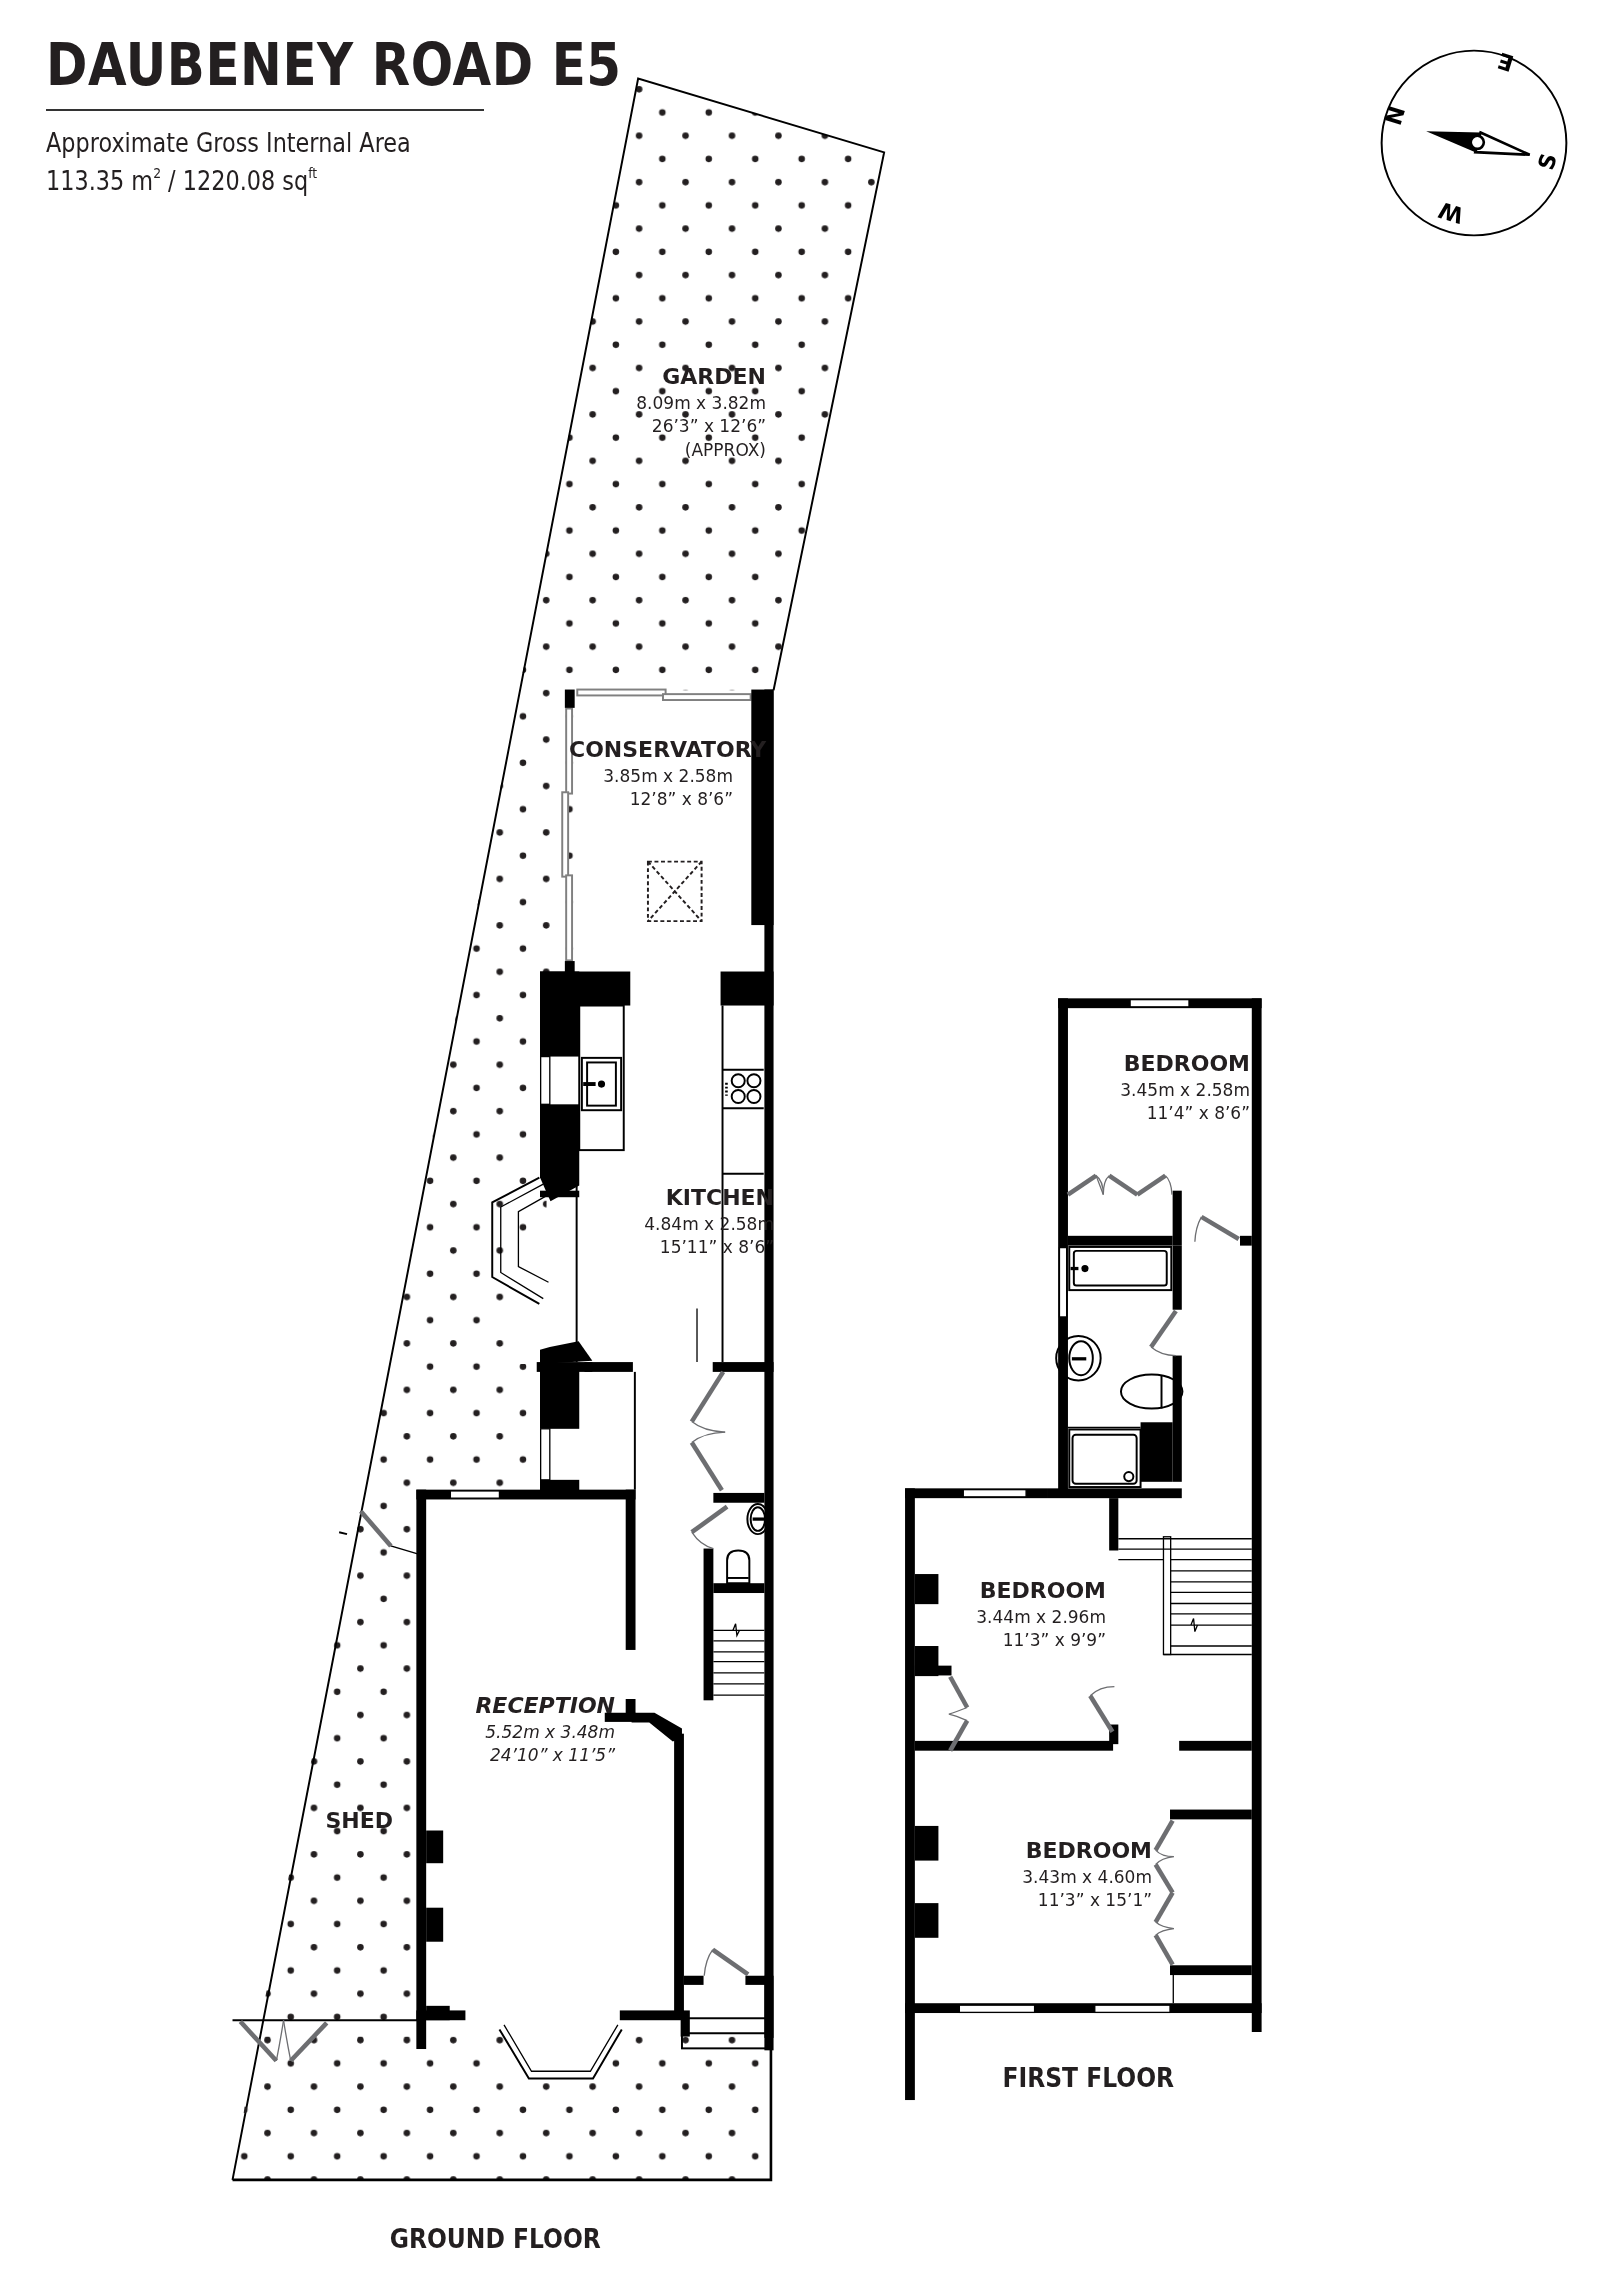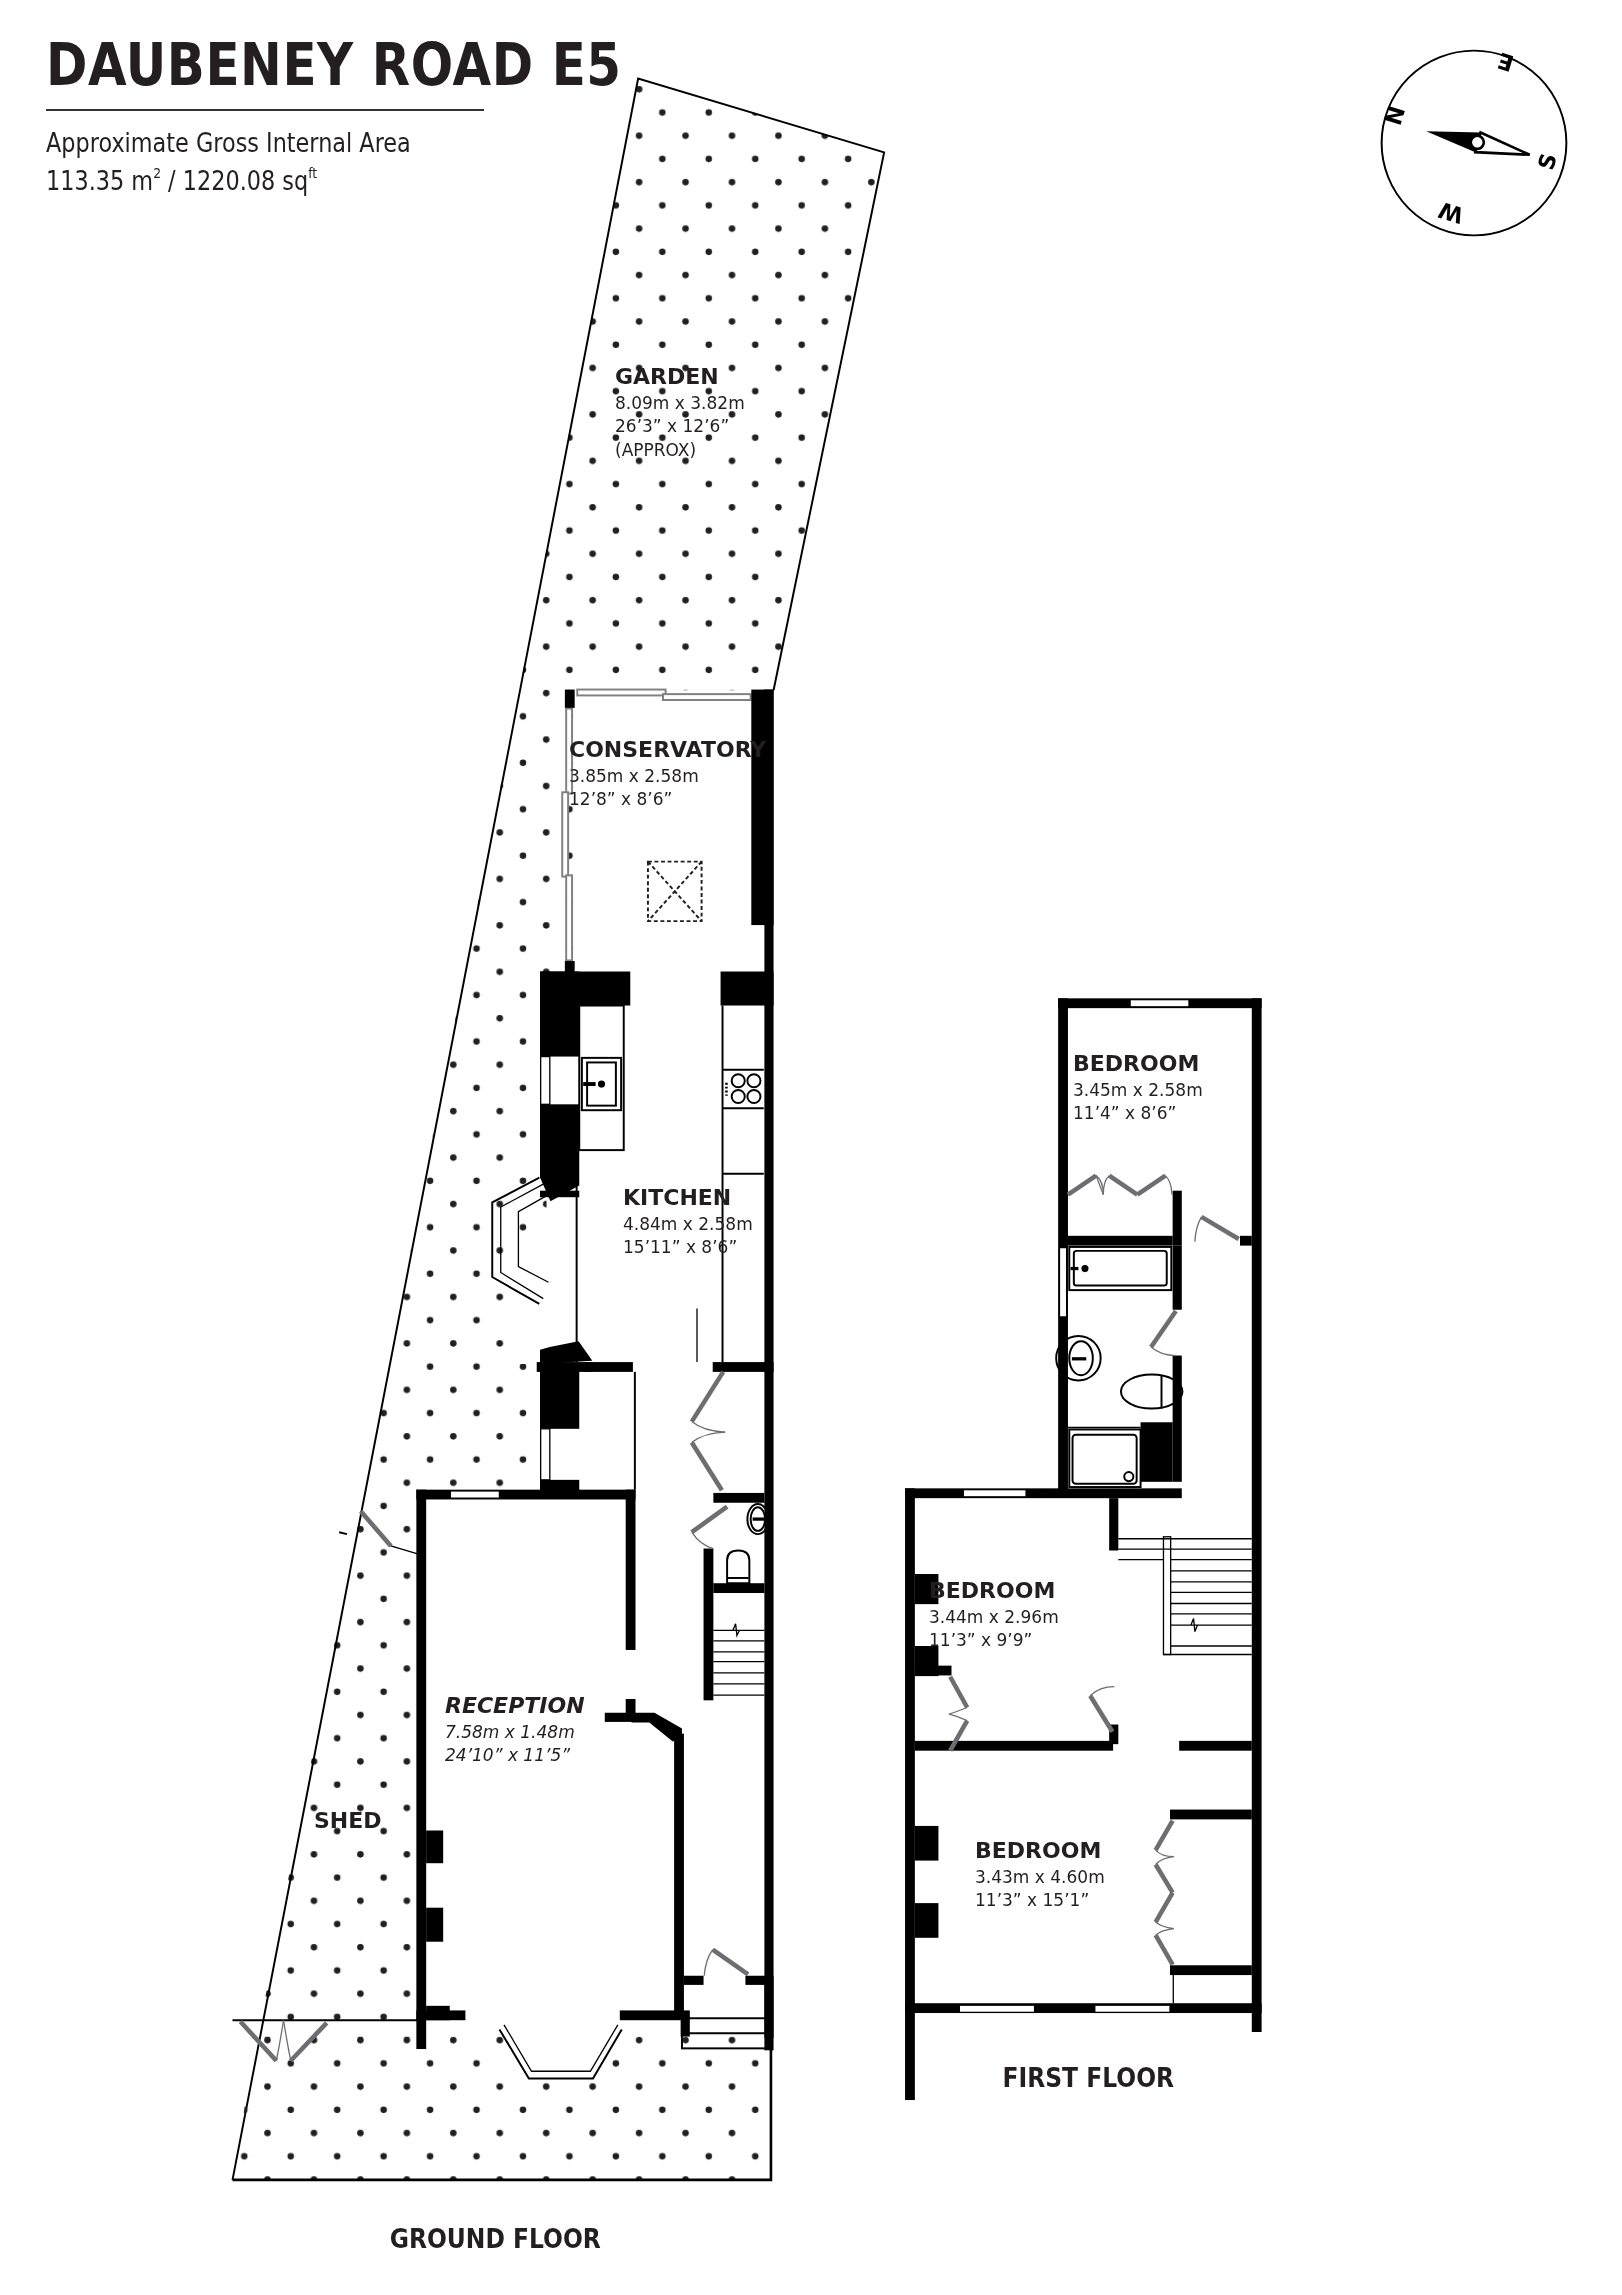--- a/index.html
+++ b/index.html
@@ -8,21 +8,21 @@
   .header { position: absolute; left: 46px; top: 36px; width: 458px; }
   .title { font-family: "DejaVu Sans", sans-serif; font-weight: bold; font-size: 58px;
            letter-spacing: 0.7px; line-height: 1; margin: 0; transform: scaleX(0.86); transform-origin: left; white-space: nowrap; }
   .rule { position: absolute; left: 0; top: 73px; width: 438px; height: 2px; background: #333; }
   .sub1 { position: absolute; left: 0; top: 92px; font-size: 26px; white-space: nowrap;
           font-family: "DejaVu Sans", sans-serif; transform: scaleX(0.86); transform-origin: left; }
   .sub2 { position: absolute; left: 0; top: 130px; font-size: 26px; white-space: nowrap;
           font-family: "DejaVu Sans", sans-serif; transform: scaleX(0.86); transform-origin: left; }
   .sub2 sup { font-size: 14.4px; vertical-align: top; position: relative; top: -1.3px; }
   svg.plan { position: absolute; left: 0; top: 0; }
-  .room-label { position: absolute; text-align: left; white-space: nowrap; }
+  .room-label { position: absolute; text-align: right; white-space: nowrap; }
   .room-label .name { font-family: "DejaVu Sans", sans-serif; font-weight: bold; font-size: 22px; display: block; line-height: 1.3; }
   .room-label .dim { font-family: "DejaVu Sans", sans-serif; font-size: 17px; display: block; line-height: 1.4; }
   .floor-label { position: absolute; font-family: "DejaVu Sans", sans-serif; font-weight: bold; font-size: 26px; white-space: nowrap; transform: scaleX(0.9); }
   .compass { position: absolute; left: 1379px; top: 48px; width: 190px; height: 190px; }
 </style>
 </head>
 <body>
 
 <div class="header">
   <h1 class="title">DAUBENEY ROAD E5</h1>
@@ -348,21 +348,21 @@
 </div>
 
 <div class="room-label" style="left:575px; top:1184px; width:151px;padding-left:48px;">
   <span class="name">KITCHEN</span>
   <span class="dim">4.84m x 2.58m</span>
   <span class="dim">15’11” x 8’6”</span>
 </div>
 
 <div class="room-label" style="left:445px; top:1692px; width:170px;font-style:italic;">
   <span class="name">RECEPTION</span>
-  <span class="dim">7.58m x 1.48m</span>
+  <span class="dim">5.52m x 3.48m</span>
   <span class="dim">24’10” x 11’5”</span>
 </div>
 
 <div class="room-label" style="left:314px; top:1807px; width:79px;">
   <span class="name">SHED</span>
 </div>
 
 <div class="room-label" style="left:1073px; top:1050px; width:177px;">
   <span class="name">BEDROOM</span>
   <span class="dim">3.45m x 2.58m</span>

